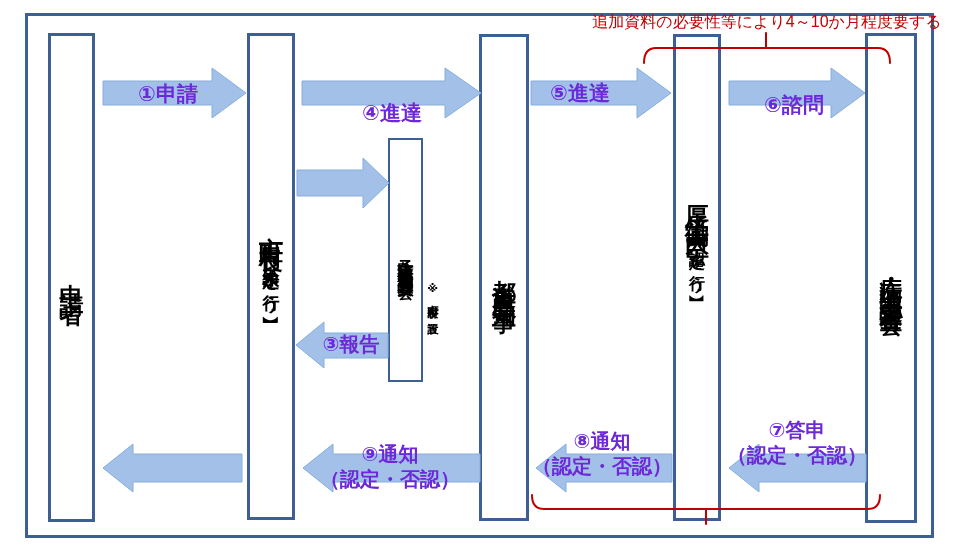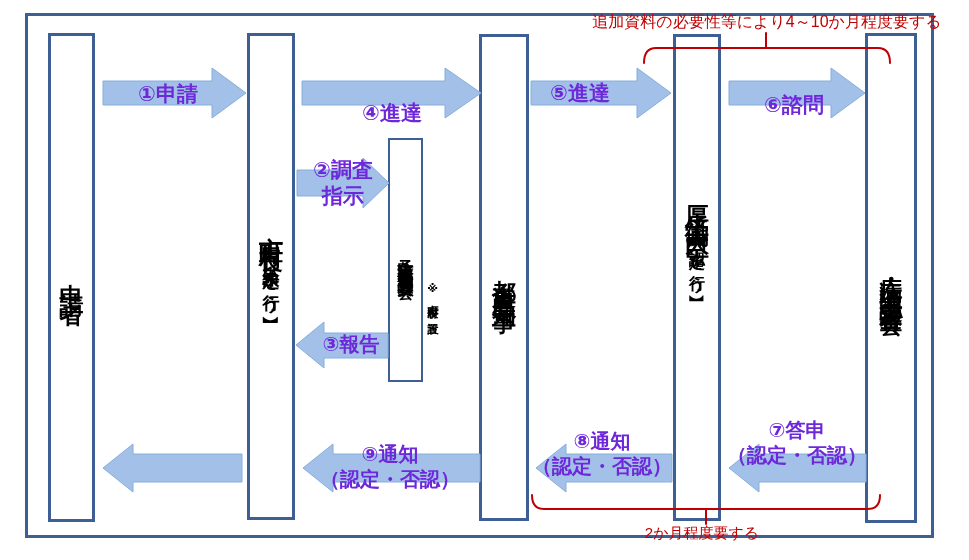--- a/index.html
+++ b/index.html
@@ -98,26 +98,23 @@
     <polygon class="arrow" points="480,454 333,454 333,444 303,468 333,492 333,482 480,482" fill="#A3C1E8"></polygon>
     <polygon class="arrow" points="242,454 133,454 133,444 103,468 133,492 133,482 242,482" fill="#A3C1E8"></polygon>
     <path class="bracket" d="M644,63 Q644,48 656,48 L878,48 Q890,48 890,63 M766,48 L766,33" stroke="#C00000"></path>
     <path class="bracket" d="M532,495 Q532,509 544,509 L868,509 Q880,509 880,495 M706,509 L706,524" stroke="#C00000"></path>
   </svg>
 
   <div class="alabel lg" style="left:168px;top:81px;">①申請</div>
   <div class="alabel lg" style="left:392px;top:80px;margin-top:20px;">④進達</div>
   <div class="alabel lg" style="left:580px;top:80px;">⑤進達</div>
   <div class="alabel lg" style="left:794px;top:80px;margin-top:12px;">⑥諮問</div>
-  <div class="alabel lg" style="left:343px;top:157px;line-height:26px;">②調査
-指示</div>
   <div class="alabel" style="left:351px;top:332px;">③報告</div>
   <div class="alabel" style="left:797px;top:418px;">⑦答申
 （認定・否認）</div>
   <div class="alabel" style="left:602px;top:429px;">⑧通知
 （認定・否認）</div>
   <div class="alabel" style="left:390px;top:442px;">⑨通知
 （認定・否認）</div>
 
   <div class="rednote" id="note-top">追加資料の必要性等により4～10か月程度要する</div>
-  <div class="rednote" id="note-bottom">2か月程度要する</div>
 
 </div>
 
 </body></html>

